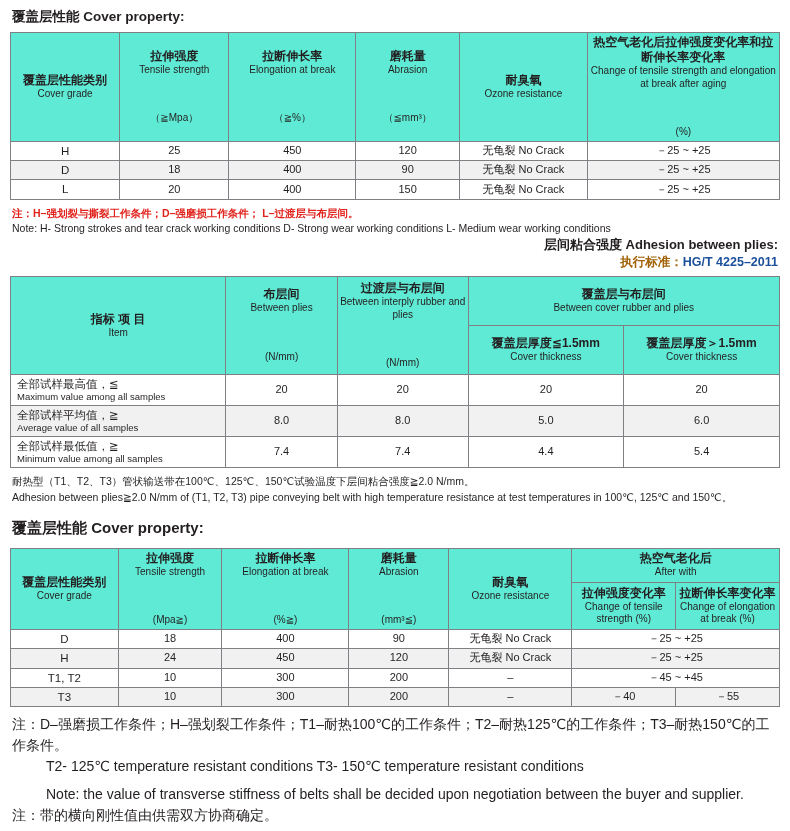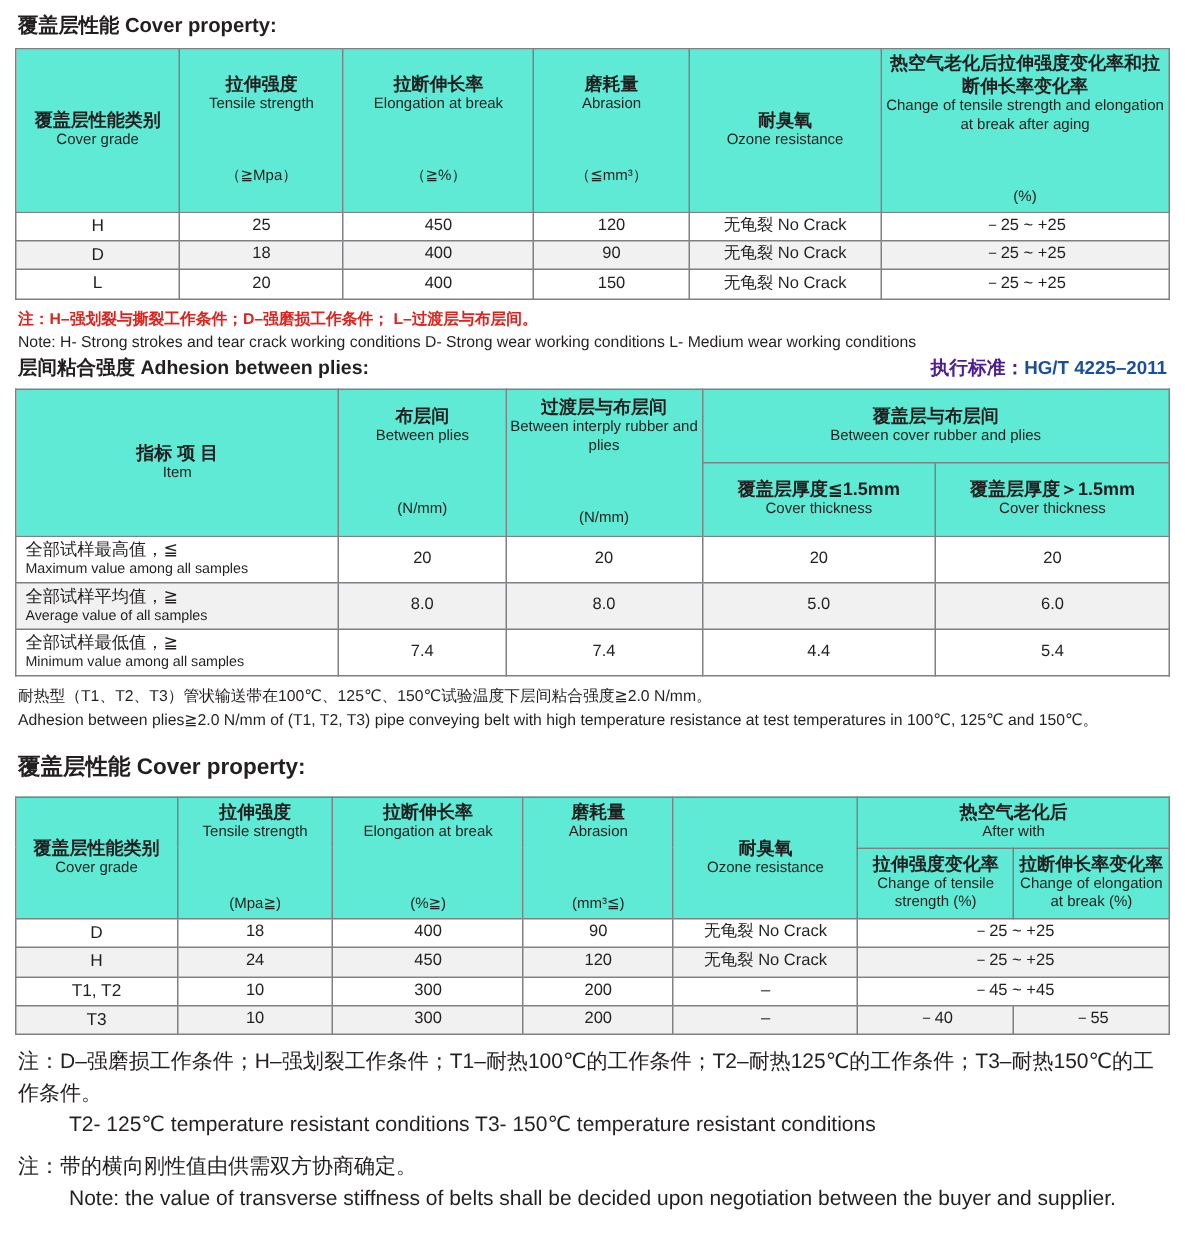--- a/index.html
+++ b/index.html
@@ -59,24 +59,25 @@
     color: #231f20;
   }
   .note .red { color: #e1221c; font-weight: bold; }
   .note-line { display: block; }
 
   .std-row {
     display: flex;
     align-items: flex-end;
     justify-content: space-between;
     margin: 0 2px 5px 2px;
+    flex-direction: column;
   }
   .std-left { font-size: 13px; font-weight: bold; }
   .std-right { font-size: 12.5px; font-weight: bold; color: #1b4f9c; }
-  .std-right .red { color: #4c1d95; }
+  .std-right .red { color: #a16207; }
 
   .left-cell {
     text-align: left;
     padding-left: 6px;
   }
   .left-cell .l1 { font-size: 11.5px; display: block; }
   .left-cell .l2 { font-size: 9.5px; display: block; }
 
   .tbl2 thead th { padding: 4px 2px; }
   .small-note { font-size: 14px; line-height: 1.5; margin: 7px 0 0 2px; }
@@ -337,17 +338,17 @@
       </tr>
     </tbody>
   </table>
 
   <div class="small-note">
     <span class="ln red">注：D–强磨损工作条件；H–强划裂工作条件；T1–耐热100℃的工作条件；T2–耐热125℃的工作条件；T3–耐热150℃的工作条件。</span>
     <span class="ln" style="padding-left:34px;">T2- 125℃ temperature resistant conditions      T3- 150℃ temperature resistant conditions</span>
   </div>
 
   <div class="small-note">
+    <span class="ln" style="padding-left:34px;">Note: the value of transverse stiffness of belts shall be decided upon negotiation between the buyer and supplier.</span>
     <span class="ln red">注：带的横向刚性值由供需双方协商确定。</span>
-    <span class="ln" style="padding-left:34px;">Note: the value of transverse stiffness of belts shall be decided upon negotiation between the buyer and supplier.</span>
   </div>
 
 </div>
 
 </body></html>

